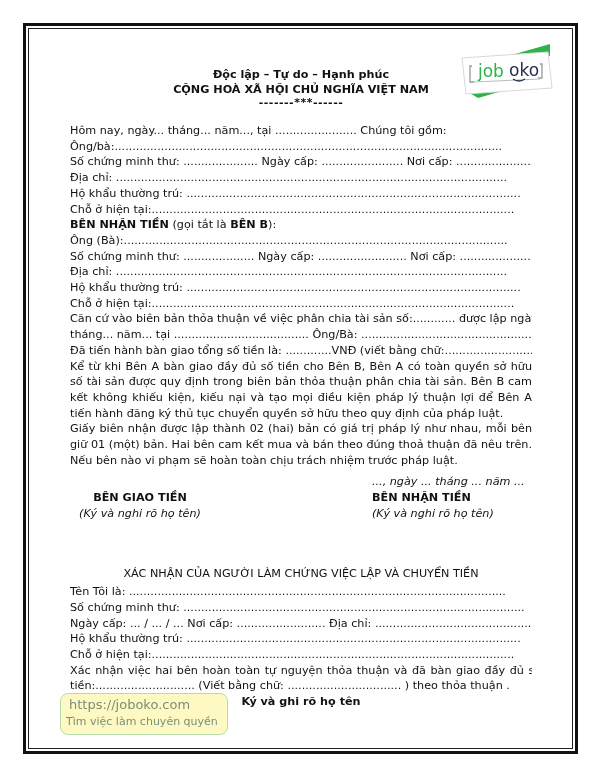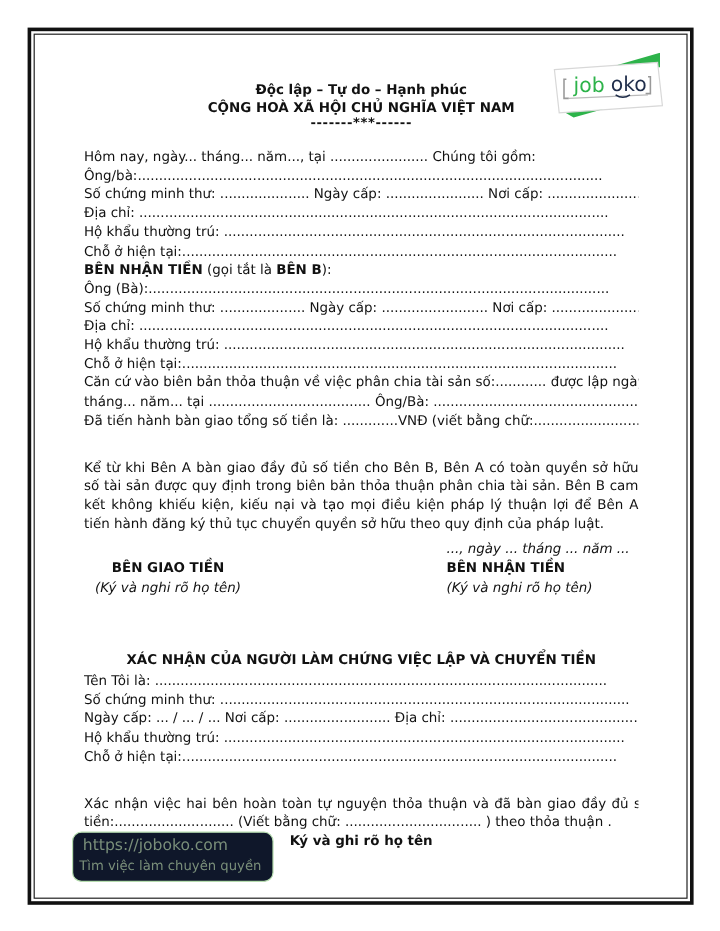--- a/index.html
+++ b/index.html
@@ -11,31 +11,31 @@
                  border: 1px solid #222; }
   .content { position: absolute; left: 70px; top: 67px; width: 462px; font-size: 11.2px; line-height: 15.7px; }
   .center { text-align: center; }
   .hdr1 { font-weight: bold; font-size: 11.2px; line-height: 15px; }
   .hdr2 { font-weight: bold; font-size: 11.2px; line-height: 15px; }
   .hdr3 { font-weight: bold; font-size: 11px; line-height: 12px; letter-spacing: 0.5px; }
   .title { font-weight: bold; font-size: 17.5px; line-height: 24px; margin-top: 2px; letter-spacing: 0.2px; }
   .gap { height: 14px; }
   .line { white-space: nowrap; overflow: hidden; }
   .b { font-weight: bold; }
-  .justify { text-align: justify; text-align-last: left; margin-top: 23px; }
+  .justify { text-align: justify; text-align-last: left; }
   .sigrow { position: relative; height: 48px; margin-top: 0px; }
   .sig-left { position: absolute; left: 0; top: 16px; width: 140px; text-align: center; }
   .sig-right { position: absolute; right: 0; top: 0px; width: 160px; text-align: left; }
   .sig-right .dt { font-style: italic; }
   .i { font-style: italic; }
-  .witness-title { font-weight: bold; text-align: center; margin-top: 44px; margin-bottom: 2px; }
+  .witness-title { font-weight: normal; text-align: center; margin-top: 44px; margin-bottom: 2px; }
   .sign-note { text-align: center; font-weight: bold; }
   .logo { position: absolute; left: 458px; top: 44px; width: 98px; height: 56px; }
   .watermark { position: absolute; left: 60px; top: 693px; width: 166px; height: 40px;
-               background: #0f172a; border: 1px solid #b5dcae; border-radius: 8px;
+               background: #fef9c3; border: 1px solid #b5dcae; border-radius: 8px;
                font-family: "DejaVu Sans", sans-serif; color: #7a8f7a; }
   .wm-url { position: absolute; left: 8px; top: 2px; font-size: 13px; line-height: 17px; }
   .wm-tag { position: absolute; left: 5px; top: 21px; font-size: 11px; line-height: 14px; }
 </style>
 </head>
 <body>
 
 <div class="frame-outer"></div>
 <div class="frame-inner"></div>
 
@@ -73,20 +73,21 @@
   <div class="line">Ông (Bà):............................................................................................................</div>
   <div class="line">Số chứng minh thư: .................... Ngày cấp: ......................... Nơi cấp: .........................</div>
   <div class="line">Địa chỉ: ..............................................................................................................</div>
   <div class="line">Hộ khẩu thường trú: ..............................................................................................</div>
   <div class="line">Chỗ ở hiện tại:......................................................................................................</div>
 
   <div class="line">Căn cứ vào biên bản thỏa thuận về việc phân chia tài sản số:............ được lập ngày...</div>
   <div class="line">tháng... năm... tại ...................................... Ông/Bà: ..................................................</div>
   <div class="line">Đã tiến hành bàn giao tổng số tiền là: .............VNĐ (viết bằng chữ:..............................).</div>
   <div class="justify">Kể từ khi Bên A bàn giao đầy đủ số tiền cho Bên B, Bên A có toàn quyền sở hữu số tài sản được quy định trong biên bản thỏa thuận phân chia tài sản. Bên B cam kết không khiếu kiện, kiếu nại và tạo mọi điều kiện pháp lý thuận lợi để Bên A tiến hành đăng ký thủ tục chuyển quyền sở hữu theo quy định của pháp luật.</div>
+  <div class="justify">Giấy biên nhận được lập thành 02 (hai) bản có giá trị pháp lý như nhau, mỗi bên giữ 01 (một) bản. Hai bên cam kết mua và bán theo đúng thoả thuận đã nêu trên. Nếu bên nào vi phạm sẽ hoàn toàn chịu trách nhiệm trước pháp luật.</div>
 
   <div class="sigrow" style="margin-top:6px;">
     <div class="sig-right">
       <div class="dt">..., ngày ... tháng ... năm ...</div>
       <div class="b">BÊN NHẬN TIỀN</div>
       <div class="i">(Ký và nghi rõ họ tên)</div>
     </div>
     <div class="sig-left">
       <div class="b">BÊN GIAO TIỀN</div>
       <div class="i">(Ký và nghi rõ họ tên)</div>

